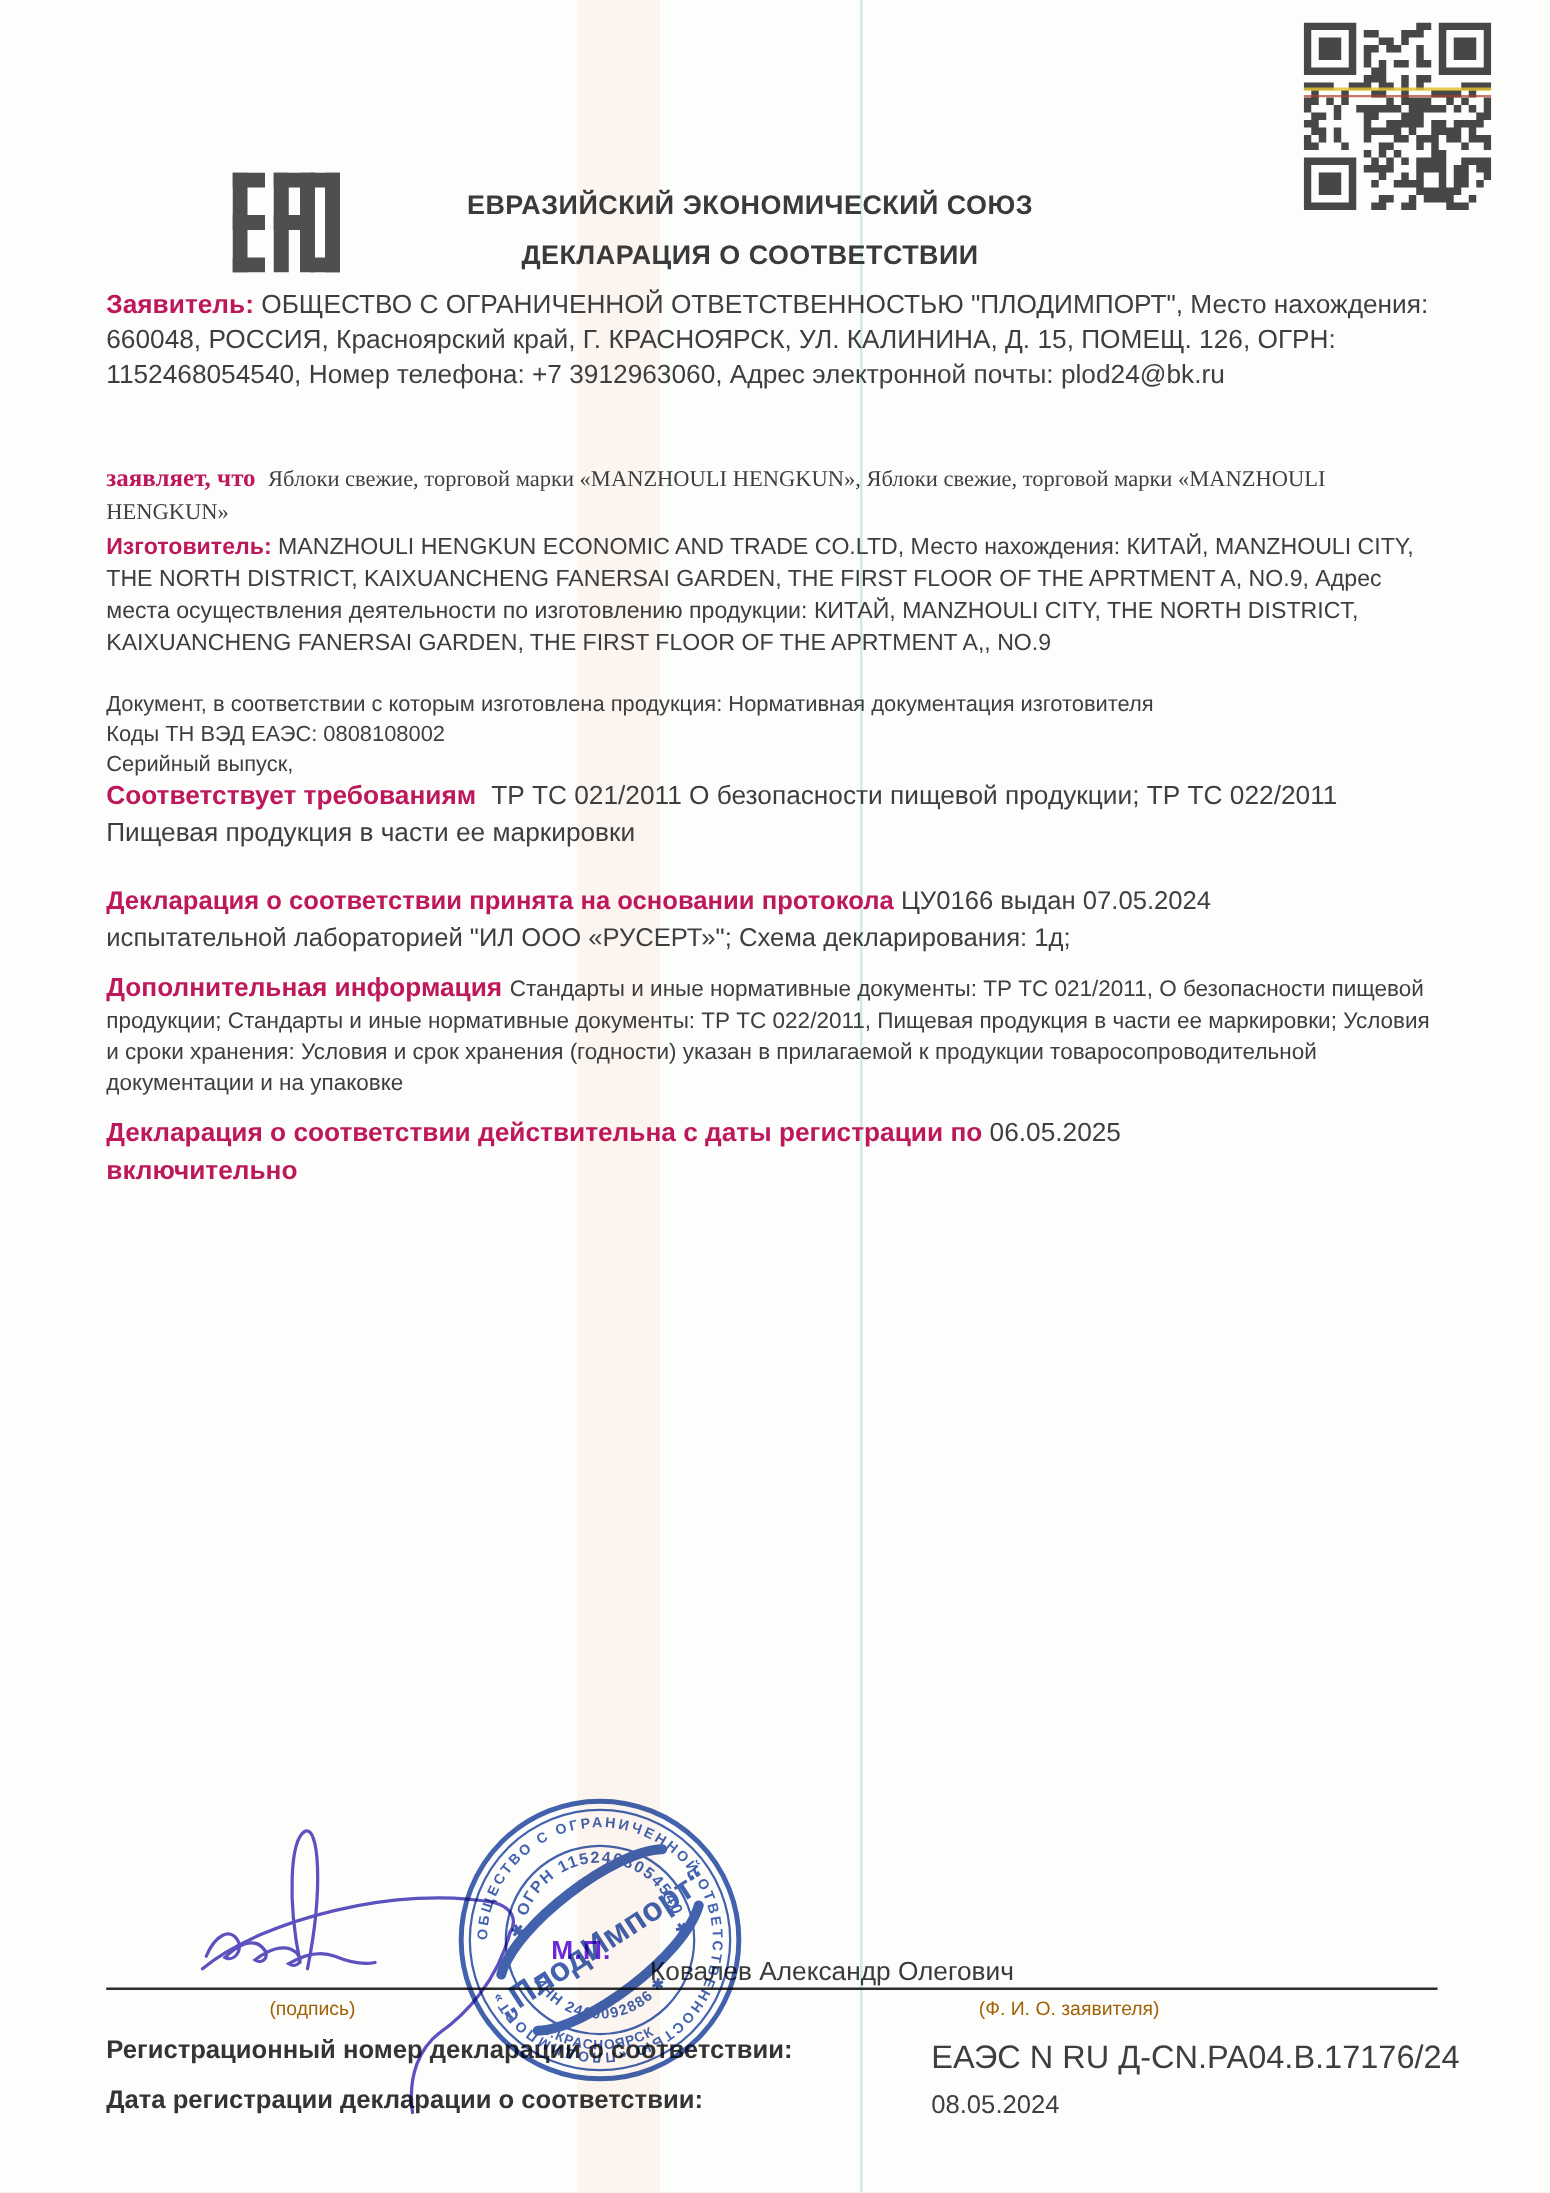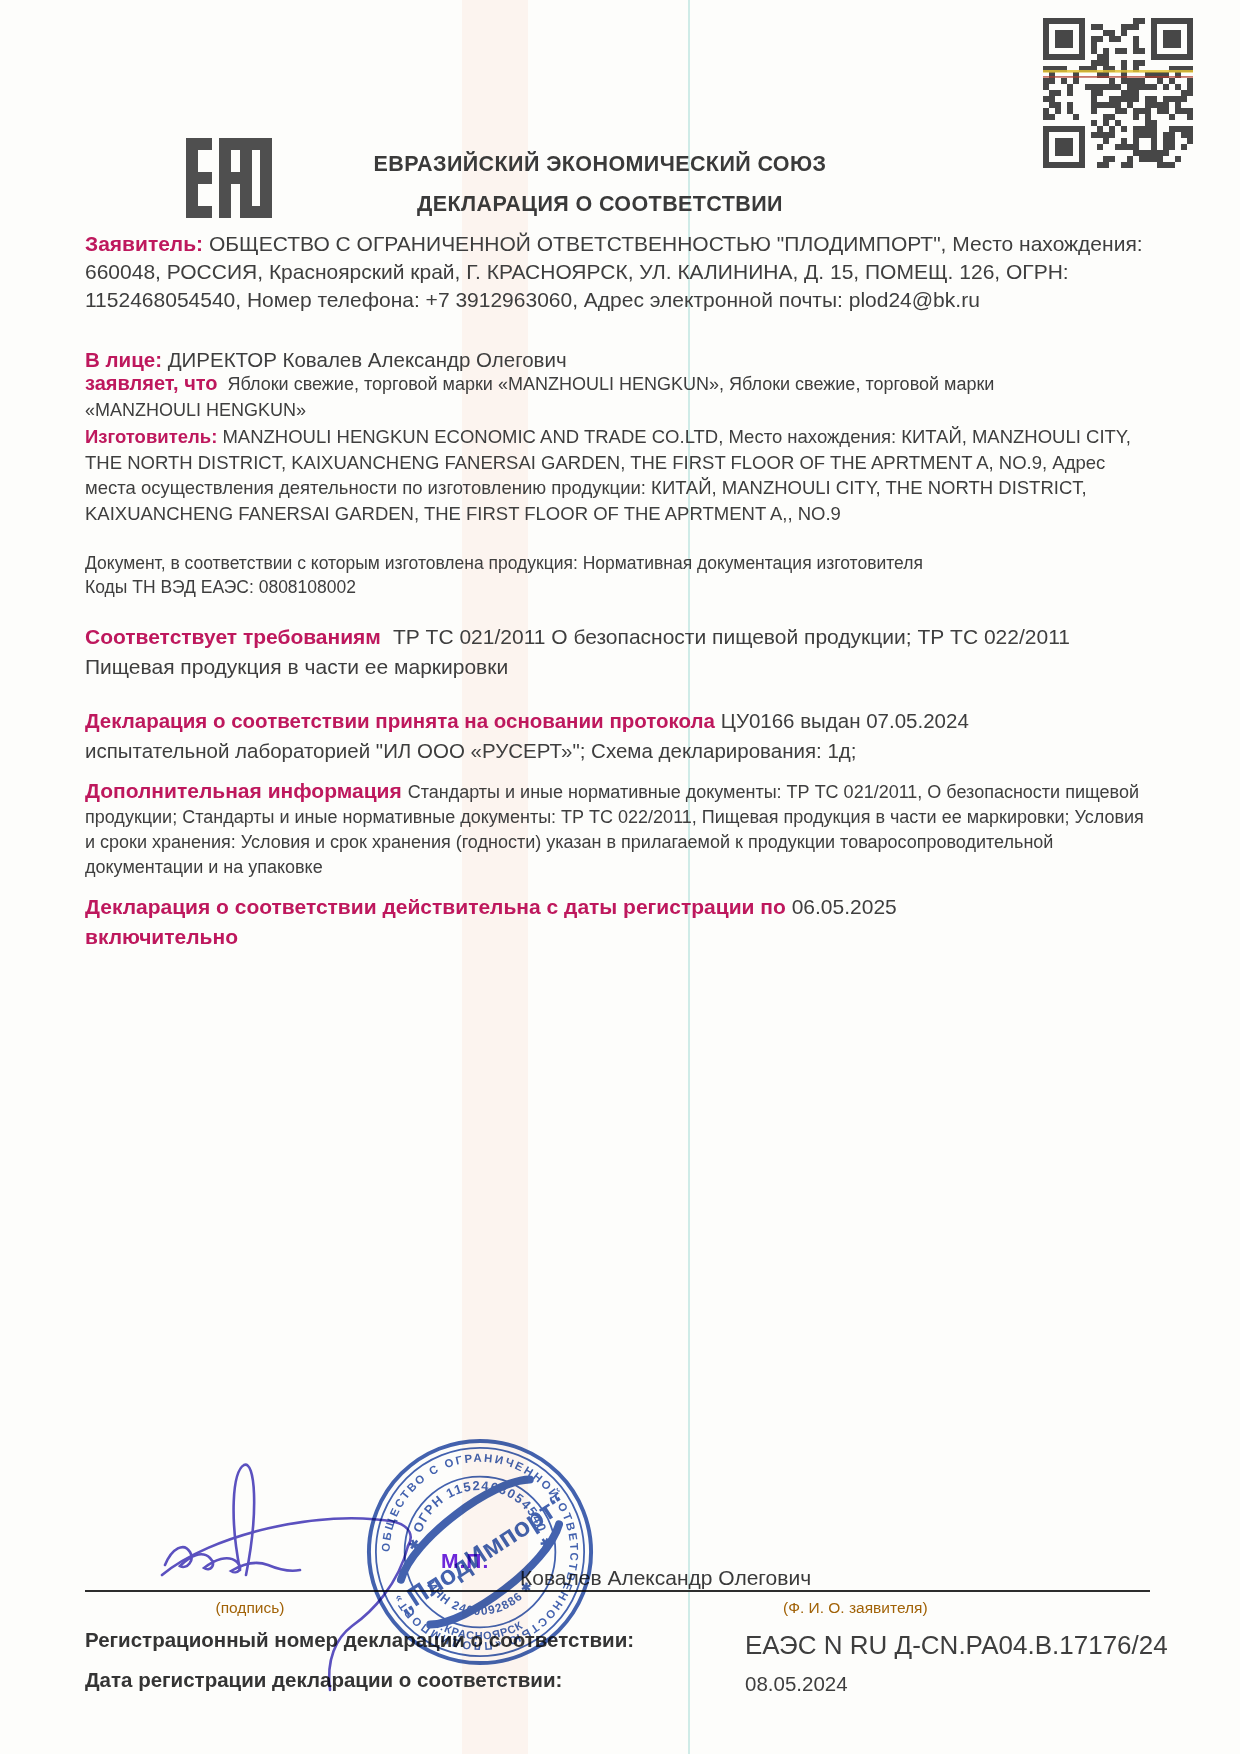--- a/index.html
+++ b/index.html
@@ -10,21 +10,21 @@
   }
   .artifact{position:absolute;pointer-events:none;}
   .stripe-warm{left:462px;top:0;width:66px;height:1754px;background:rgba(252,236,227,0.5);}
   .line-teal{left:688px;top:0;width:2px;height:1754px;background:rgba(150,212,206,0.45);}
   .abs{position:absolute;}
   .para{position:absolute;margin:0;}
   b{color:#be185d;}
   .t-title{font-size:21.5px;font-weight:bold;letter-spacing:.4px;color:#3a3a3a;text-align:center;width:1030px;left:85px;}
   .blk-applicant{left:85px;top:230px;width:1068px;font-size:21px;line-height:28px;}
   .blk-person{left:85px;top:346px;width:1068px;font-size:20.5px;line-height:27px;}
-  .blk-declares{left:85px;top:370px;width:990px;font-size:18px;line-height:26px;}
+  .blk-declares{left:85px;top:370px;width:990px;font-size:18px;line-height:26px;font-family:Liberation Serif, serif;}
   .blk-declares b{font-size:20px;margin-right:10px;}
   .blk-manufacturer{left:85px;top:424px;width:1068px;font-size:18.5px;line-height:25.5px;}
   .blk-doc{left:85px;top:551px;width:1068px;font-size:17.5px;line-height:24px;}
   .blk-tnved{left:85px;top:575px;width:1068px;font-size:17.5px;line-height:24px;}
   .blk-serial{left:85px;top:599px;width:1068px;font-size:17.5px;line-height:24px;}
   .blk-conforms{left:85px;top:622px;width:1068px;font-size:21px;line-height:30px;}
   .blk-conforms b{margin-right:12px;margin-top:40px;}
   .blk-basis{left:85px;top:706px;width:965px;font-size:20.5px;line-height:30px;}
   .blk-additional{left:85px;top:778px;width:1062px;font-size:18px;line-height:25px;}
   .blk-additional b{font-size:21px;margin-right:6px;}
@@ -84,28 +84,28 @@
     </g>
     <rect x="0" y="52" width="150" height="2.6" fill="#e3c235" opacity="0.85"></rect>
     <rect x="0" y="58" width="150" height="1.8" fill="#b23a2c" opacity="0.7"></rect>
   </svg>
 
   <div class="abs t-title" style="top:192px">ДЕКЛАРАЦИЯ О СООТВЕТСТВИИ</div>
   <div class="abs t-title" style="top:152px">ЕВРАЗИЙСКИЙ ЭКОНОМИЧЕСКИЙ СОЮЗ</div>
 
   <p class="para blk-applicant"><b>Заявитель:</b> <span>ОБЩЕСТВО С ОГРАНИЧЕННОЙ ОТВЕТСТВЕННОСТЬЮ "ПЛОДИМПОРТ", Место нахождения: 660048, РОССИЯ,  Красноярский край, Г. КРАСНОЯРСК, УЛ. КАЛИНИНА, Д. 15, ПОМЕЩ. 126, ОГРН: 1152468054540, Номер телефона: +7 3912963060, Адрес электронной почты: plod24@bk.ru</span></p>
 
-  <p class="para blk-person"><b>В лице:</b> <span>ДИРЕКТОР Ковалев Александр Олегович</span></p>
 
   <p class="para blk-declares"><b>заявляет, что</b><span>Яблоки свежие, торговой марки «MANZHOULI HENGKUN», Яблоки свежие, торговой марки «MANZHOULI HENGKUN»</span></p>
 
   <p class="para blk-manufacturer"><b>Изготовитель:</b> <span>MANZHOULI HENGKUN ECONOMIC AND TRADE CO.LTD, Место нахождения: КИТАЙ, MANZHOULI CITY, THE NORTH DISTRICT, KAIXUANCHENG FANERSAI GARDEN, THE FIRST FLOOR OF THE APRTMENT A, NO.9, Адрес места осуществления деятельности по изготовлению продукции: КИТАЙ, MANZHOULI CITY, THE NORTH DISTRICT, KAIXUANCHENG FANERSAI GARDEN, THE FIRST FLOOR OF THE APRTMENT A,, NO.9</span></p>
 
   <p class="para blk-doc">Документ, в соответствии с которым изготовлена продукция: Нормативная документация изготовителя</p>
   <p class="para blk-tnved">Коды ТН ВЭД ЕАЭС: 0808108002</p>
+  <p class="para blk-serial">Серийный выпуск,</p>
 
   <p class="para blk-conforms"><b>Соответствует требованиям</b><span>ТР ТС 021/2011 О безопасности пищевой продукции; ТР ТС 022/2011 Пищевая продукция в части ее маркировки</span></p>
 
   <p class="para blk-basis"><b>Декларация о соответствии принята на основании протокола</b> <span>ЦУ0166 выдан 07.05.2024 испытательной лабораторией "ИЛ ООО «РУСЕРТ»"; Схема декларирования: 1д;</span></p>
 
   <p class="para blk-additional"><b>Дополнительная информация</b><span>Стандарты и иные нормативные документы: ТР ТС 021/2011, О безопасности пищевой продукции; Стандарты и иные нормативные документы: ТР ТС 022/2011, Пищевая продукция в части ее маркировки; Условия и сроки хранения: Условия и срок хранения (годности) указан в прилагаемой к продукции товаросопроводительной документации и на упаковке</span></p>
 
   <p class="para blk-validity"><b>Декларация о соответствии действительна с даты регистрации по</b> <span>06.05.2025</span> <b>включительно</b></p>
 
   <svg class="abs signature" viewBox="0 0 500 340">

